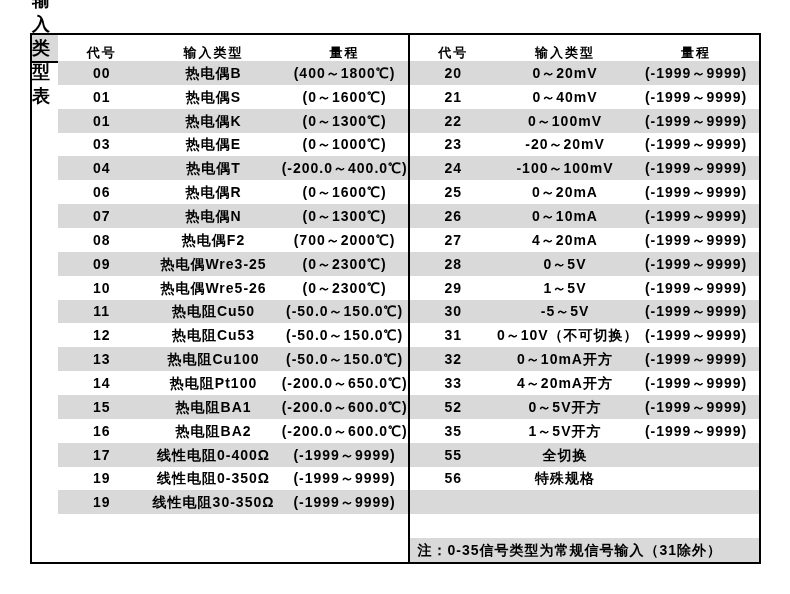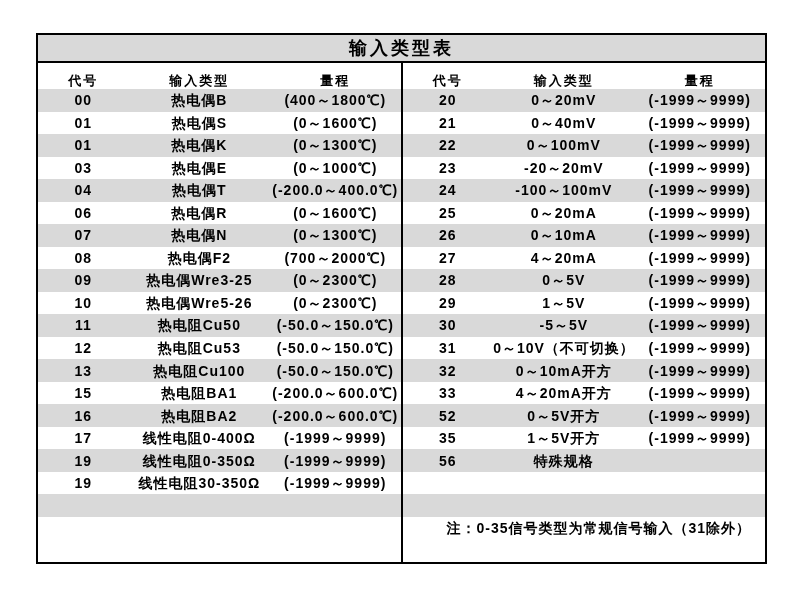--- a/index.html
+++ b/index.html
@@ -14,27 +14,27 @@
     overflow: hidden;
   }
   .page {
     position: relative;
     width: 790px;
     height: 594px;
     background: #ffffff;
   }
   .itable {
     position: absolute;
-    left: 36px;
+    left: 30px;
     top: 33px;
     width: 727px;
     height: 527px;
     border: 2px solid #000000;
     display: flex;
-    flex-direction: column;
+    flex-direction: row;
     box-sizing: content-box;
     background: #ffffff;
   }
   .title-row {
     height: 26px;
     flex: 0 0 26px;
     background: var(--shade, #d9d9d9);
     border-bottom: 2px solid #000000;
     display: flex;
     align-items: center;
@@ -74,21 +74,20 @@
     font-size: 13px;
     letter-spacing: 2px;
     margin-top: 8px;
   }
   .note-row {
     grid-template-columns: 1fr;
     justify-items: start;
     text-align: left;
     padding-left: 8px;
     letter-spacing: 1px;
-    margin-left: 36px;
   }
   .cell { display: block; }
 </style>
 </head>
 <body>
 
 <div class="page">
   <div class="itable">
     <div class="title-row">输入类型表</div>
     <div class="tbody">
@@ -158,20 +157,25 @@
     <span class="cell">12</span>
     <span class="cell">热电阻Cu53</span>
     <span class="cell">(-50.0～150.0℃)</span>
   </div>
           <div class="row">
     <span class="cell">13</span>
     <span class="cell">热电阻Cu100</span>
     <span class="cell">(-50.0～150.0℃)</span>
   </div>
           <div class="row">
+    <span class="cell">14</span>
+    <span class="cell">热电阻Pt100</span>
+    <span class="cell">(-200.0～650.0℃)</span>
+  </div>
+          <div class="row">
     <span class="cell">15</span>
     <span class="cell">热电阻BA1</span>
     <span class="cell">(-200.0～600.0℃)</span>
   </div>
           <div class="row">
     <span class="cell">16</span>
     <span class="cell">热电阻BA2</span>
     <span class="cell">(-200.0～600.0℃)</span>
   </div>
           <div class="row">
@@ -276,20 +280,25 @@
     <span class="cell">52</span>
     <span class="cell">0～5V开方</span>
     <span class="cell">(-1999～9999)</span>
   </div>
           <div class="row">
     <span class="cell">35</span>
     <span class="cell">1～5V开方</span>
     <span class="cell">(-1999～9999)</span>
   </div>
           <div class="row">
+    <span class="cell">55</span>
+    <span class="cell">全切换</span>
+    <span class="cell"></span>
+  </div>
+          <div class="row">
     <span class="cell">56</span>
     <span class="cell">特殊规格</span>
     <span class="cell"></span>
   </div>
           <div class="row">
     <span class="cell"></span>
     <span class="cell"></span>
     <span class="cell"></span>
   </div>
           <div class="row">

